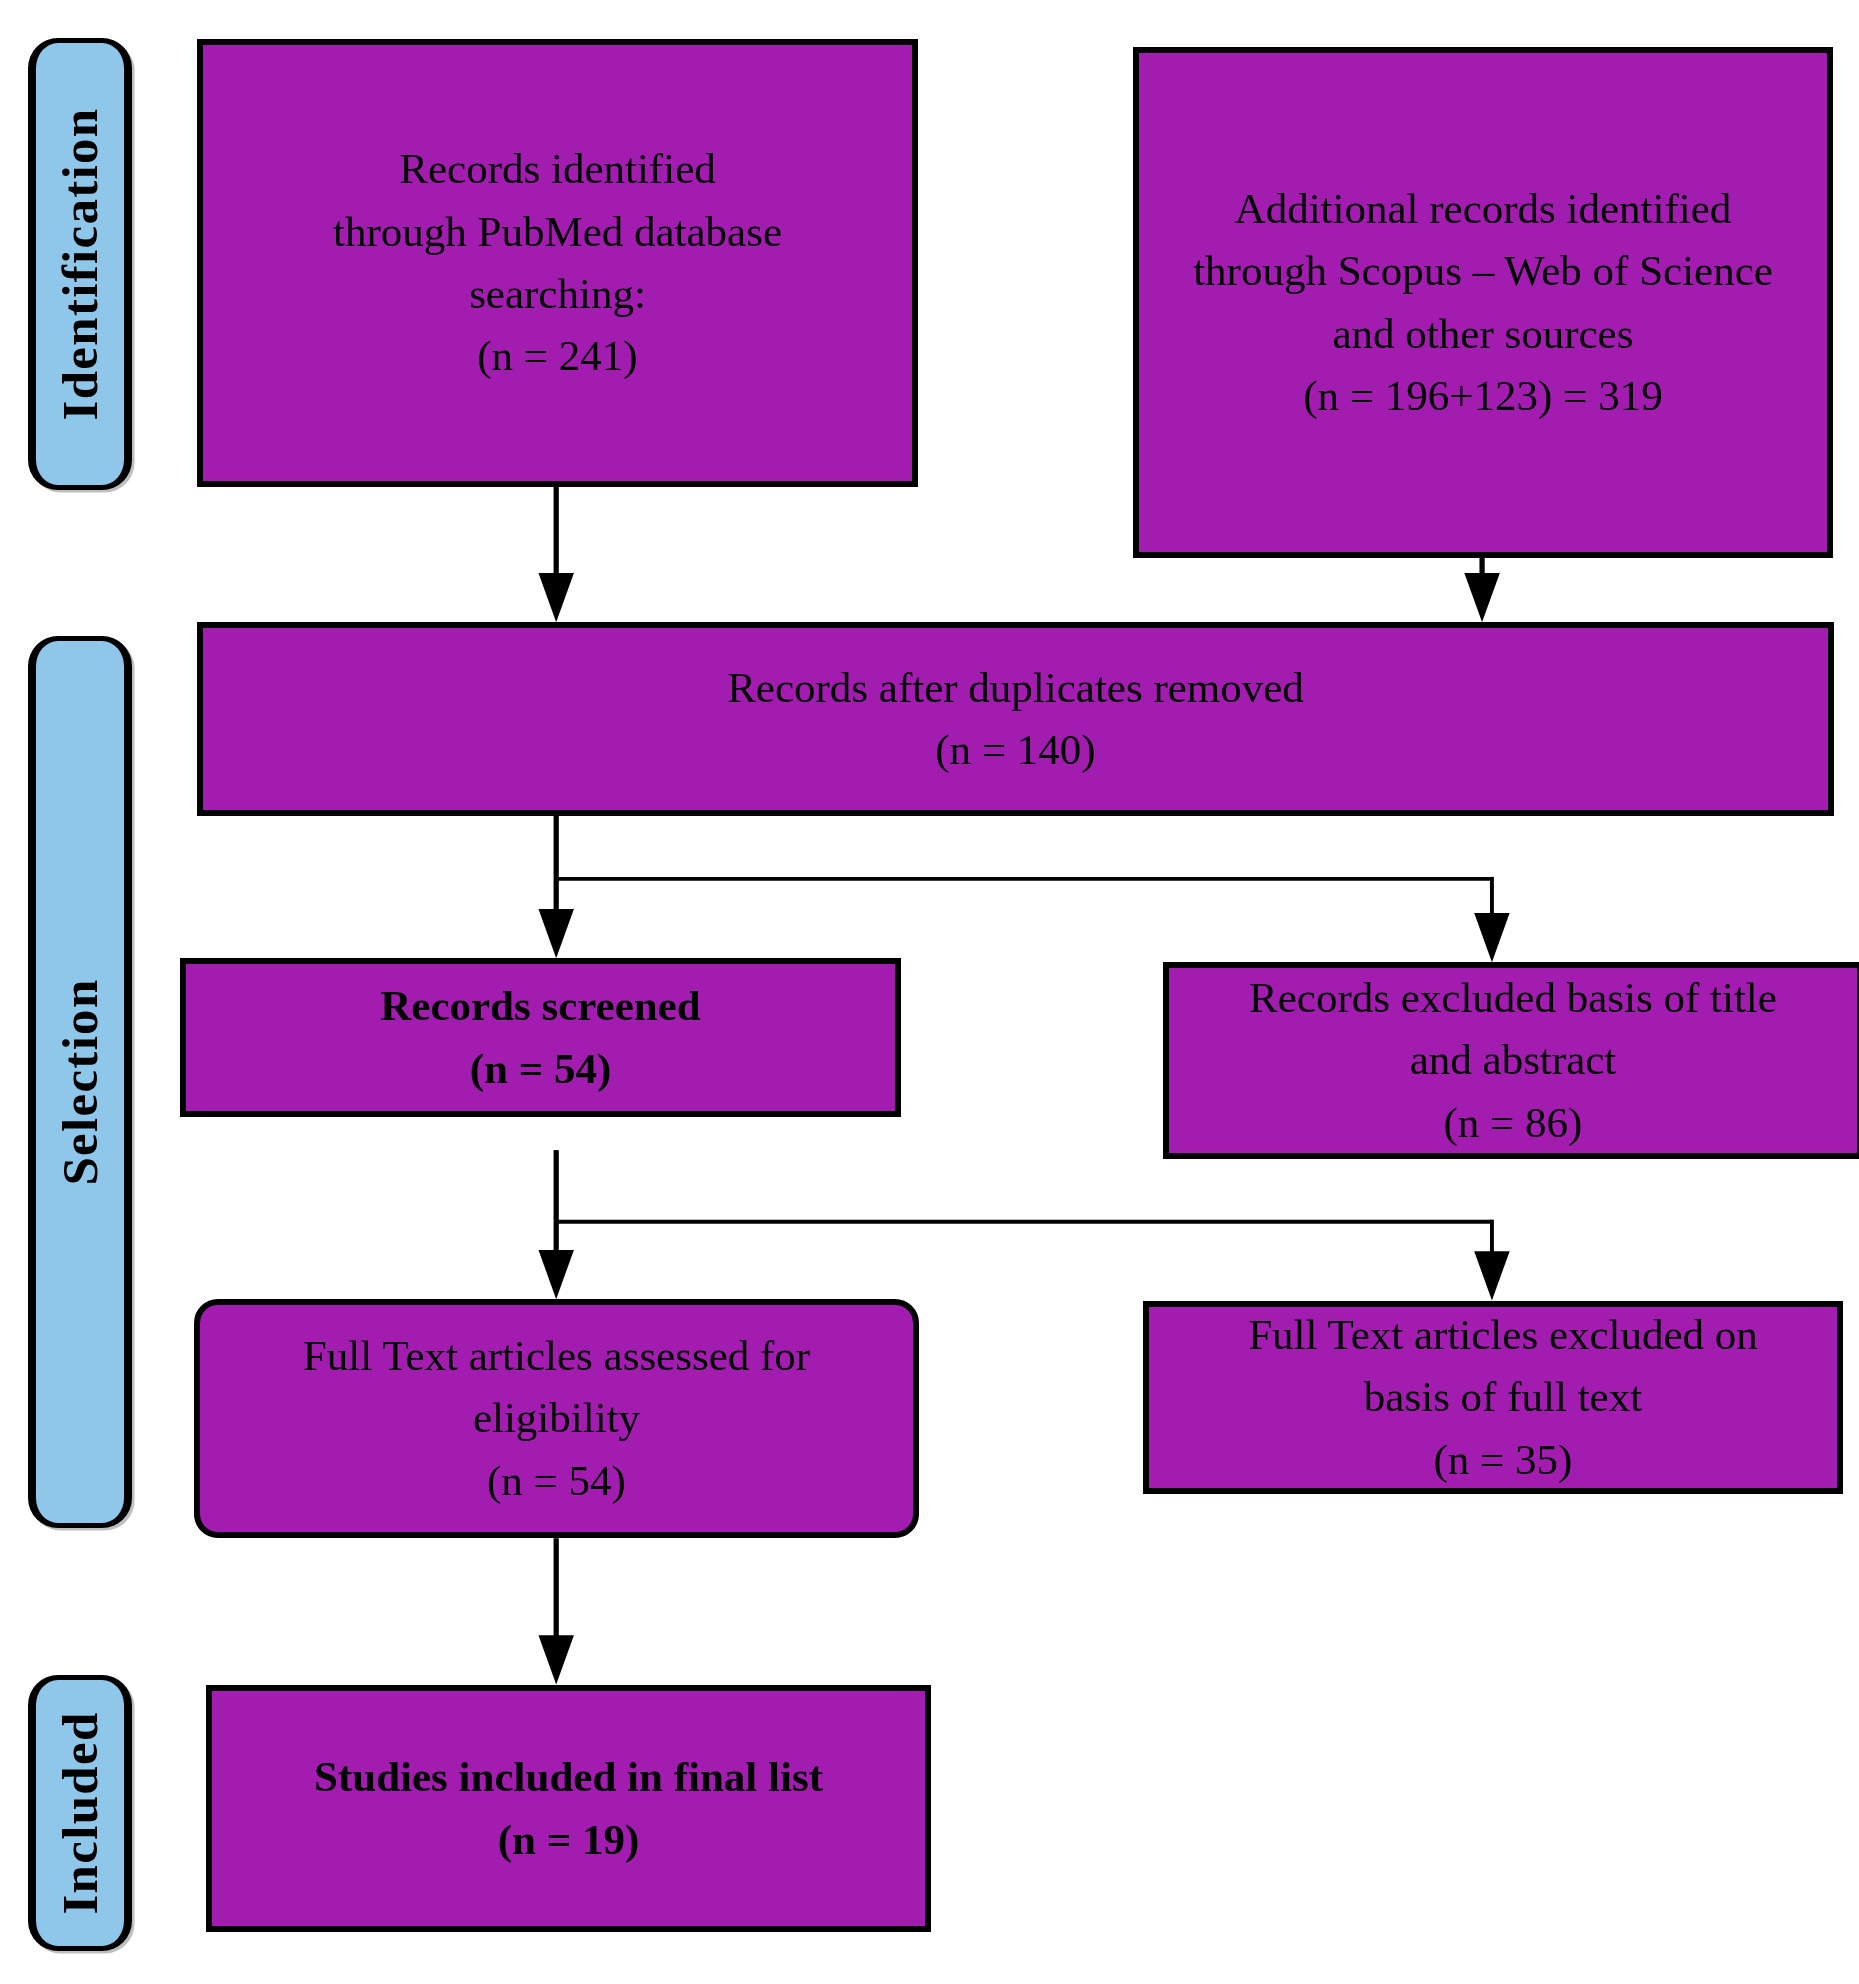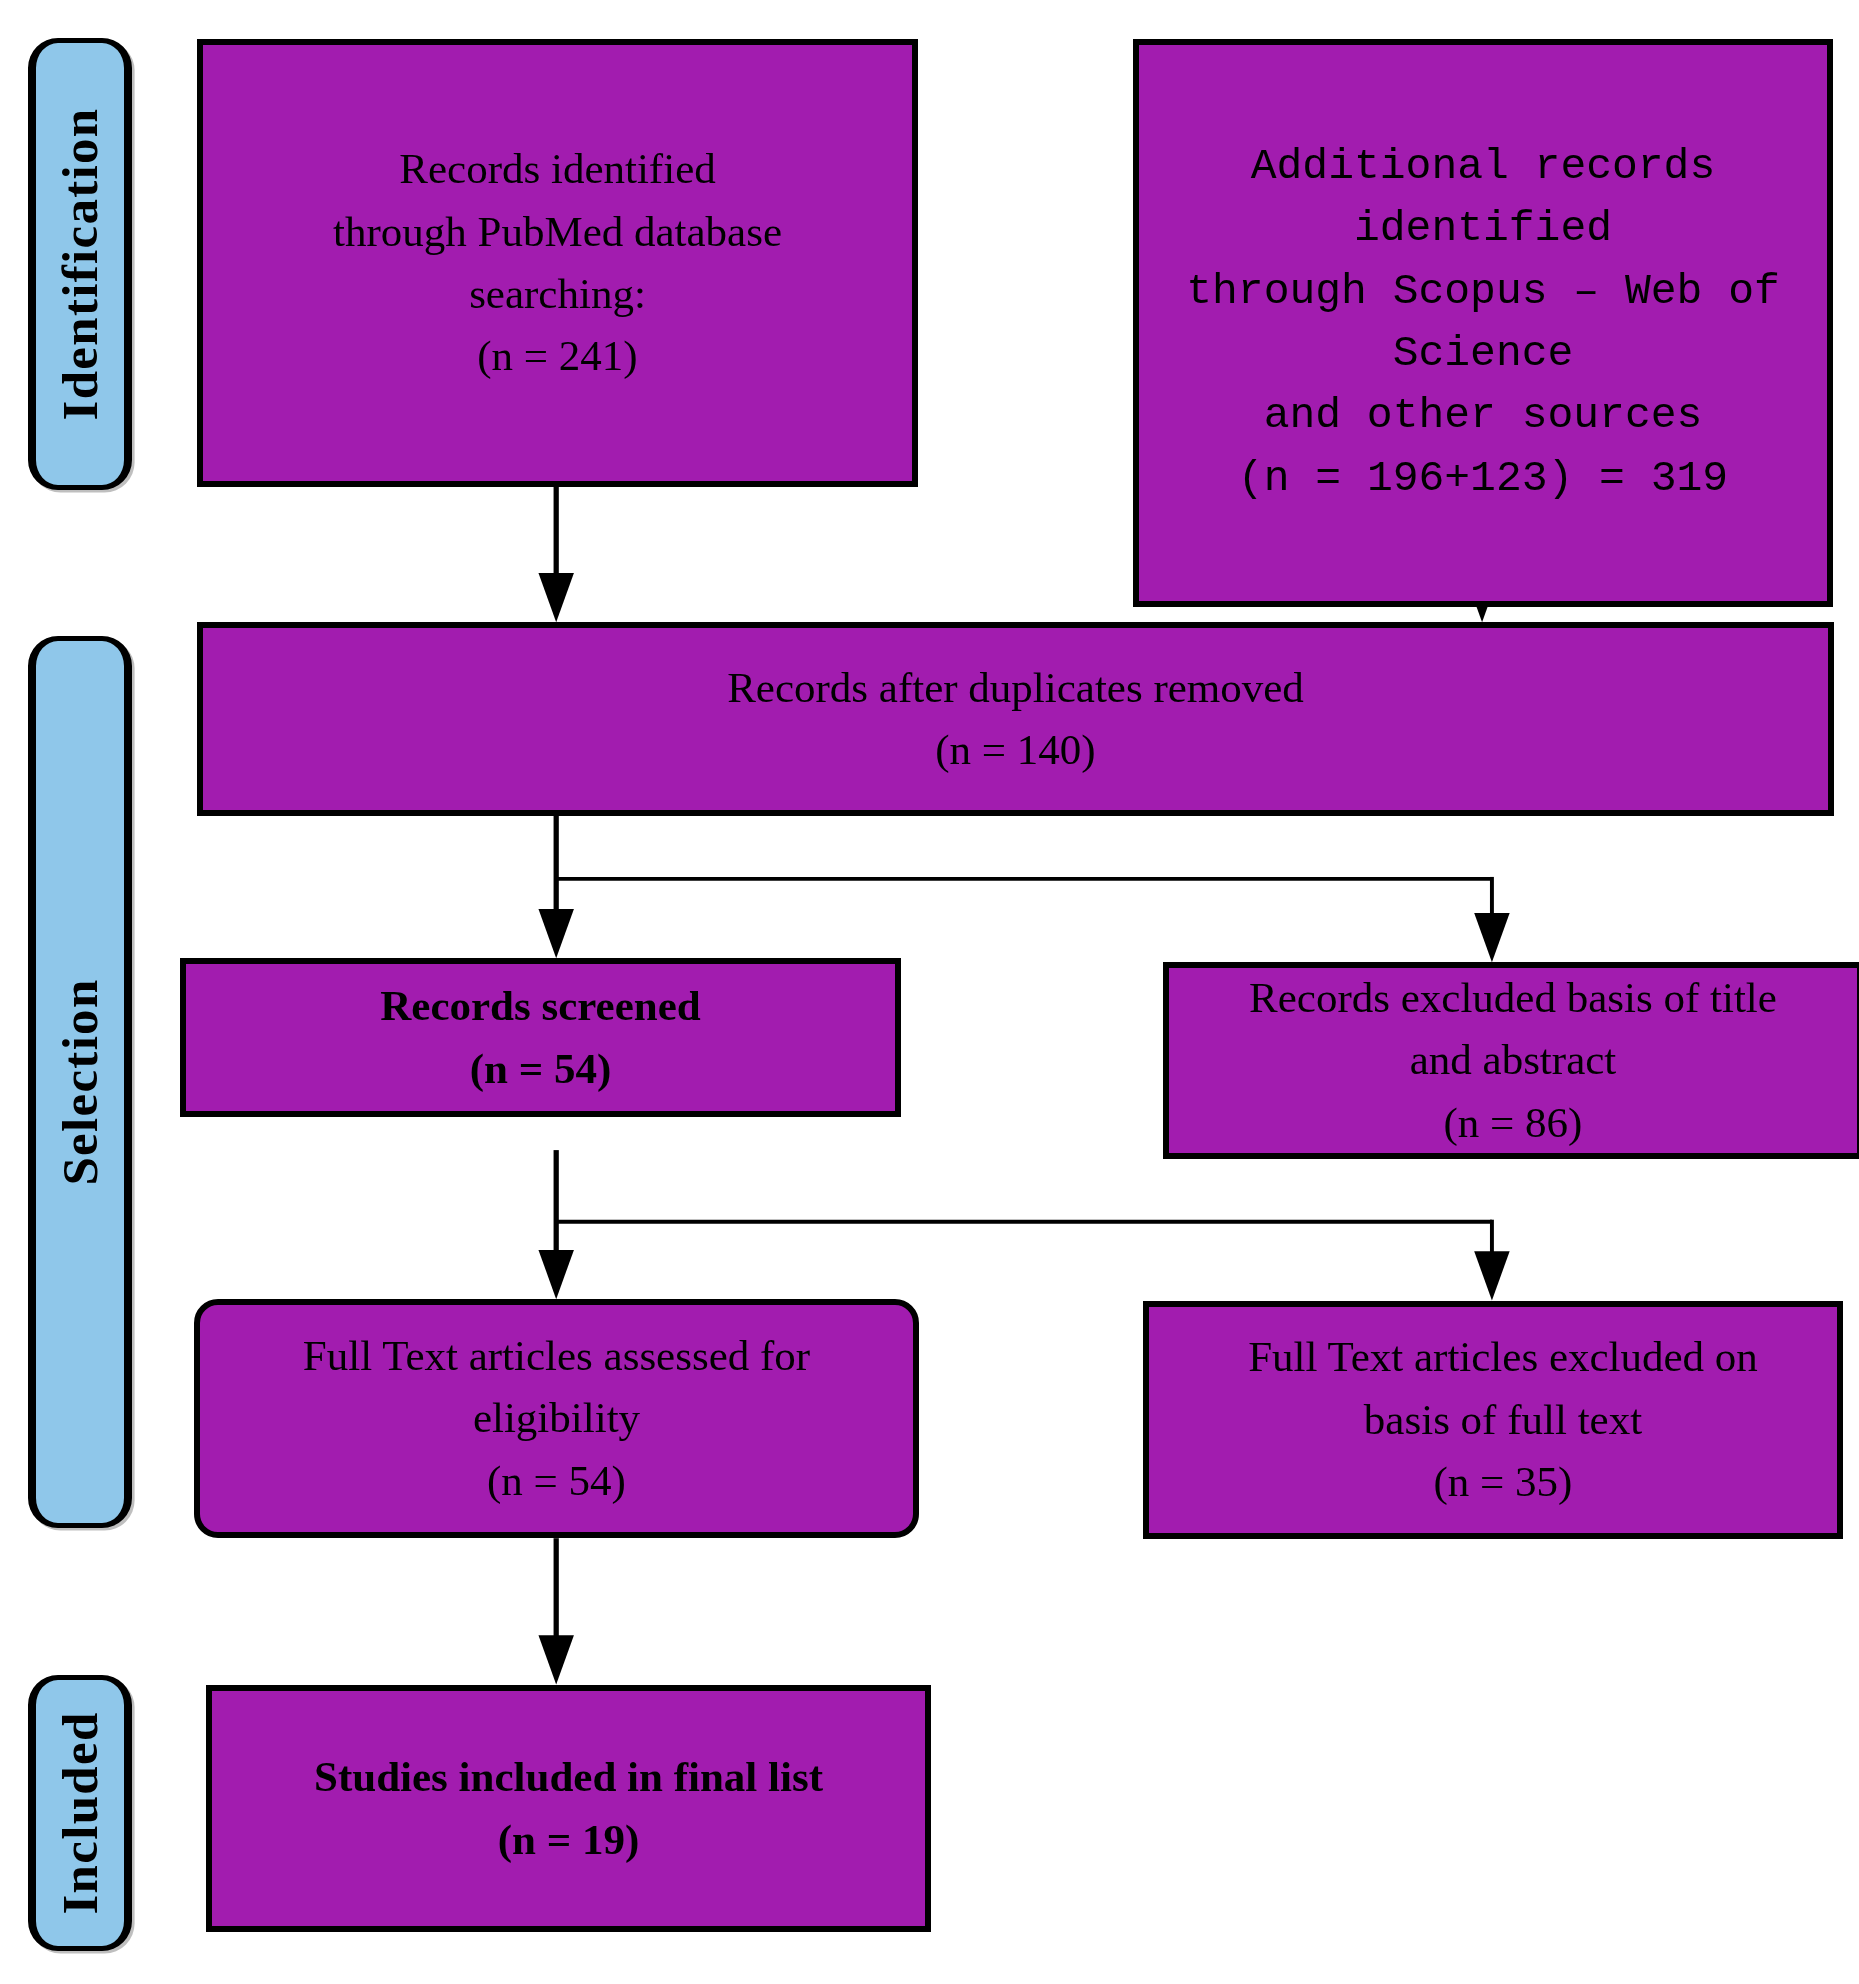--- a/index.html
+++ b/index.html
@@ -100,21 +100,21 @@
 
   <div class="box" style="left:197px;top:39px;width:721px;height:448px;">
     <div class="box-text">
       <div>Records identified</div>
       <div>through PubMed database</div>
       <div>searching:</div>
       <div>(n = 241)</div>
     </div>
   </div>
 
-  <div class="box" style="left:1133px;top:39px;width:700px;height:568px;font-family:Liberation Mono, monospace;">
+  <div class="box" style="left:1133px;top:47px;width:700px;height:511px;">
     <div class="box-text">
       <div>Additional records identified</div>
       <div>through Scopus – Web of Science</div>
       <div>and other sources</div>
       <div>(n = 196+123) = 319</div>
     </div>
   </div>
 
   <div class="box" style="left:197px;top:622px;width:1637px;height:194px;">
     <div class="box-text">
@@ -139,21 +139,21 @@
   </div>
 
   <div class="box" style="left:194px;top:1299px;width:725px;height:239px;border-radius:24px;">
     <div class="box-text">
       <div>Full Text articles assessed for</div>
       <div>eligibility</div>
       <div>(n = 54)</div>
     </div>
   </div>
 
-  <div class="box" style="left:1143px;top:1301px;width:700px;height:238px;padding-left:20px;">
+  <div class="box" style="left:1143px;top:1301px;width:700px;height:193px;padding-left:20px;">
     <div class="box-text">
       <div>Full Text articles excluded on</div>
       <div>basis of full text</div>
       <div>(n = 35)</div>
     </div>
   </div>
 
   <div class="box" style="left:206px;top:1685px;width:725px;height:247px;font-weight:bold;">
     <div class="box-text">
       <div>Studies included in final list</div>

